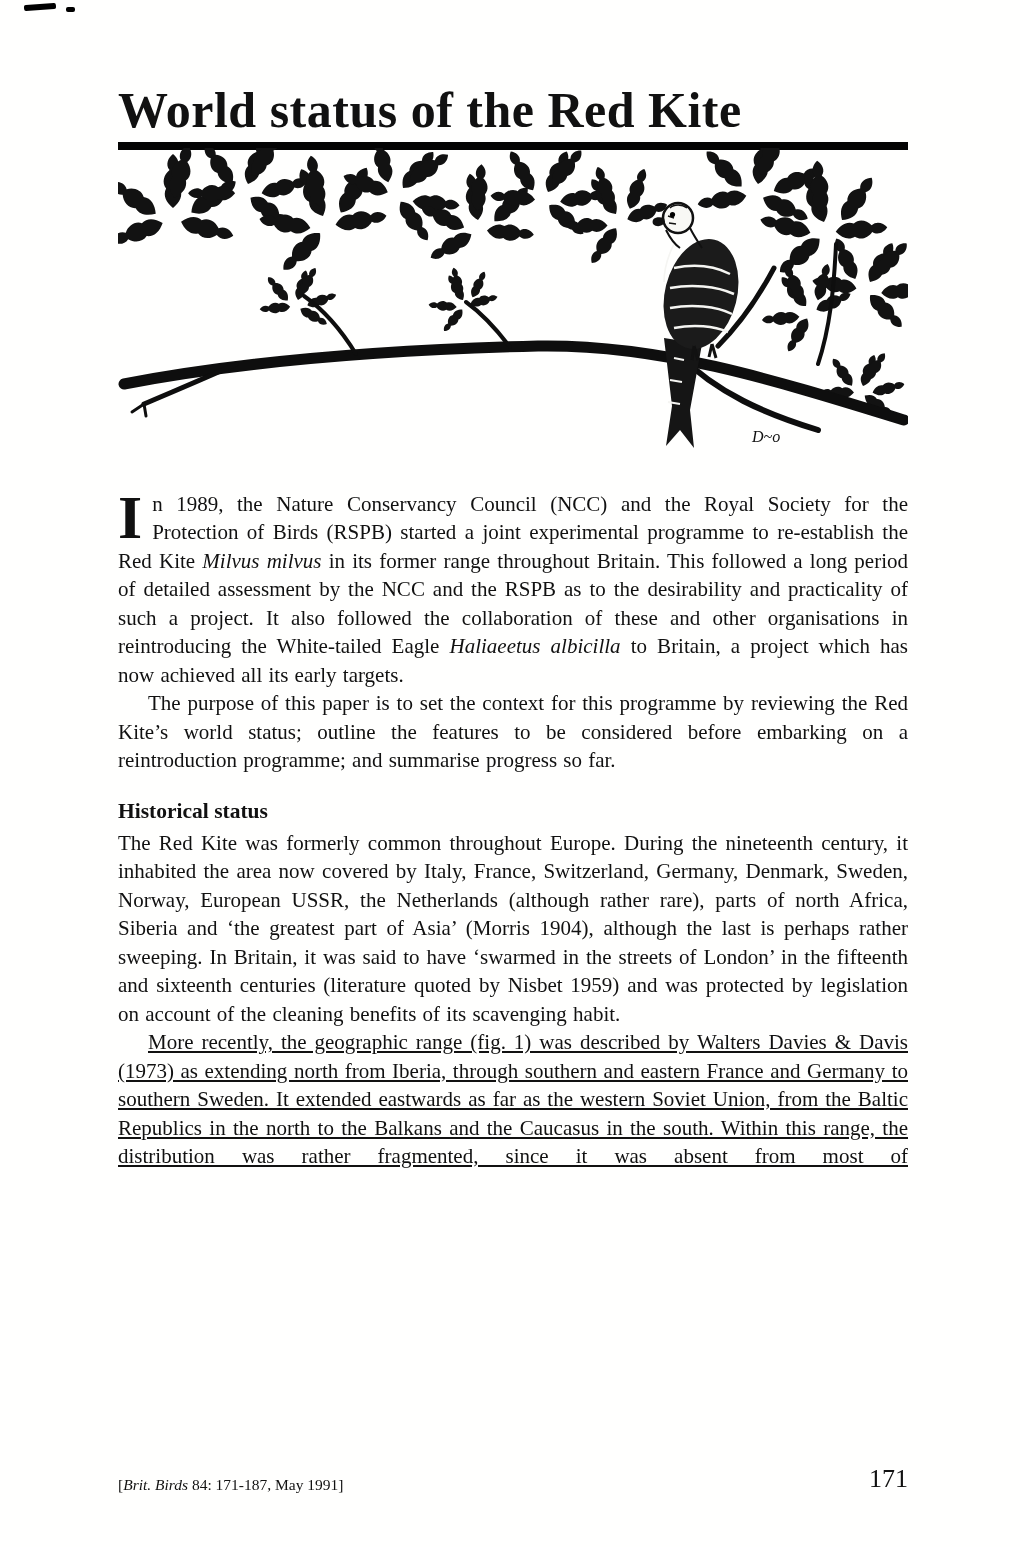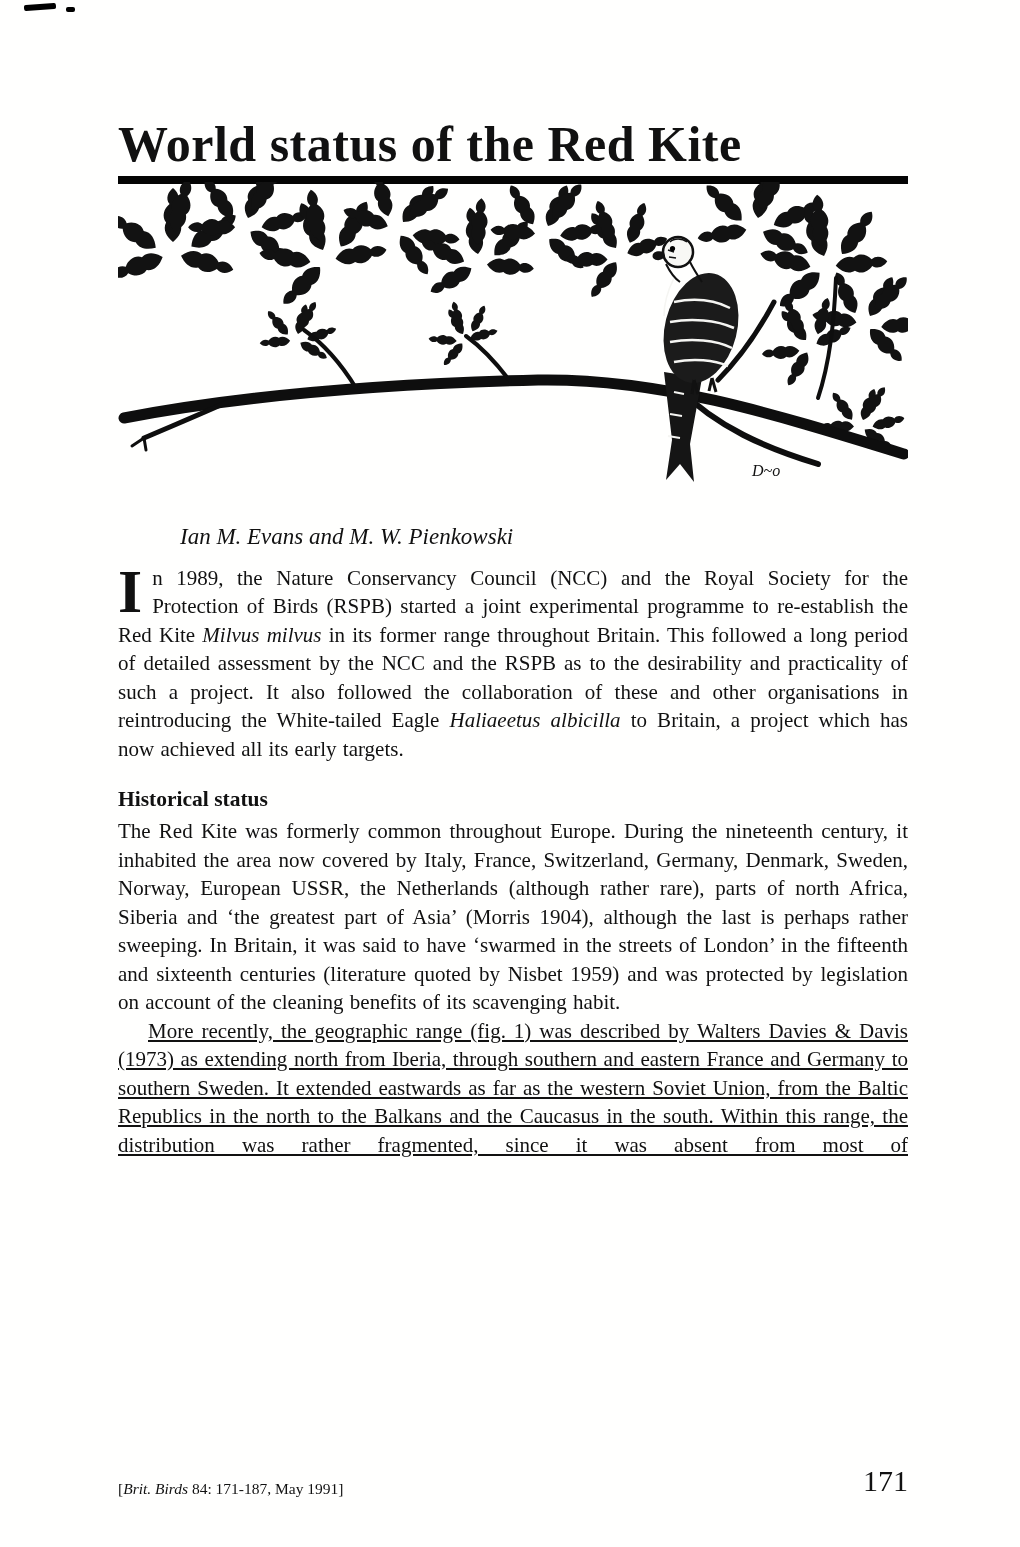--- a/index.html
+++ b/index.html
@@ -5,21 +5,21 @@
   html,body{margin:0;padding:0;background:#ffffff;}
   .page{
     position:relative;
     width:1020px;height:1547px;
     background:#fffffe;
     overflow:hidden;
     font-family:"Liberation Serif","DejaVu Serif",serif;
     color:#111;
   }
   .artifact{position:absolute;background:#000;border-radius:2px;}
-  .column{width:790px;margin-left:118px;padding-top:84px;margin-top:34px;}
+  .column{width:790px;margin-left:118px;padding-top:84px;}
   h1.title{
     margin:0;font-size:50px;font-weight:700;letter-spacing:0.5px;
     line-height:1.05;white-space:nowrap;
   }
   .title-rule{height:8px;background:#040404;margin-top:5px;}
   .illustration{position:relative;margin-top:-2px;height:318px;text-align:center;}
   h2.subtitle{margin:24px 0 0 0;font-size:36px;font-weight:700;line-height:1.2;}
   .byline{margin:20px 0 0 62px;font-size:23px;font-style:italic;}
   p.body{
     margin:0;font-size:21px;line-height:28.5px;text-align:justify;
@@ -31,21 +31,21 @@
     padding:4px 10px 0 0;
   }
   .indent{text-indent:30px;}
   .cont{text-align-last:justify;text-decoration:underline;}
   h3.section{font-size:21.5px;font-weight:700;margin:24px 0 5px 0;}
   .footer{
     position:absolute;left:118px;top:1464px;width:790px;
     display:flex;justify-content:space-between;align-items:flex-end;
   }
   .citation{font-size:15.5px;}
-  .pagenum{font-size:30px;}
+  .pagenum{font-size:26px;}
   i{font-style:italic;}
 </style>
 </head>
 <body>
 
 <div class="page">
 
   <div class="artifact" style="left:24px;top:4px;width:32px;height:6px;transform:rotate(-4deg);"></div>
   <div class="artifact" style="left:66px;top:7px;width:9px;height:5px;"></div>
 
@@ -110,24 +110,24 @@
           <path d="M576,198 l4,14 m-4,-14 l-2,14 M594,196 l4,14 m-4,-14 l-3,13" stroke="#111" stroke-width="3"></path>
         </g>
 
         <text x="634" y="294" font-size="16" font-style="italic" fill="#111">D~o</text>
       </svg>
     </div>
 
     <h2 class="subtitle">
     </h2>
 
-    <div class="byline">Ian M. Evans and M. W. Pienkowski</div>
 
     <p class="body first"><span class="dropcap">I</span><span>n 1989, the Nature Conservancy Council (NCC) and the Royal Society for the Protection of Birds (RSPB) started a joint experimental programme to re-establish the Red Kite </span><i>Milvus milvus</i><span> in its former range throughout Britain. This followed a long period of detailed assessment by the NCC and the RSPB as to the desirability and practicality of such a project. It also followed the collaboration of these and other organisations in reintroducing the White-tailed Eagle </span><i>Haliaeetus albicilla</i><span> to Britain, a project which has now achieved all its early targets.</span></p>
 
+    <p class="body indent">The purpose of this paper is to set the context for this programme by reviewing the Red Kite’s world status; outline the features to be considered before embarking on a reintroduction programme; and summarise progress so far.</p>
 
     <h3 class="section">Historical status</h3>
 
     <p class="body">The Red Kite was formerly common throughout Europe. During the nineteenth century, it inhabited the area now covered by Italy, France, Switzerland, Germany, Denmark, Sweden, Norway, European USSR, the Netherlands (although rather rare), parts of north Africa, Siberia and ‘the greatest part of Asia’ (Morris 1904), although the last is perhaps rather sweeping. In Britain, it was said to have ‘swarmed in the streets of London’ in the fifteenth and sixteenth centuries (literature quoted by Nisbet 1959) and was protected by legislation on account of the cleaning benefits of its scavenging habit.</p>
 
     <p class="body indent cont">More recently, the geographic range (fig. 1) was described by Walters Davies &amp; Davis (1973) as extending north from Iberia, through southern and eastern France and Germany to southern Sweden. It extended eastwards as far as the western Soviet Union, from the Baltic Republics in the north to the Balkans and the Caucasus in the south. Within this range, the distribution was rather fragmented, since it was absent from most of</p>
 
   </div>
 
   <div class="footer">

